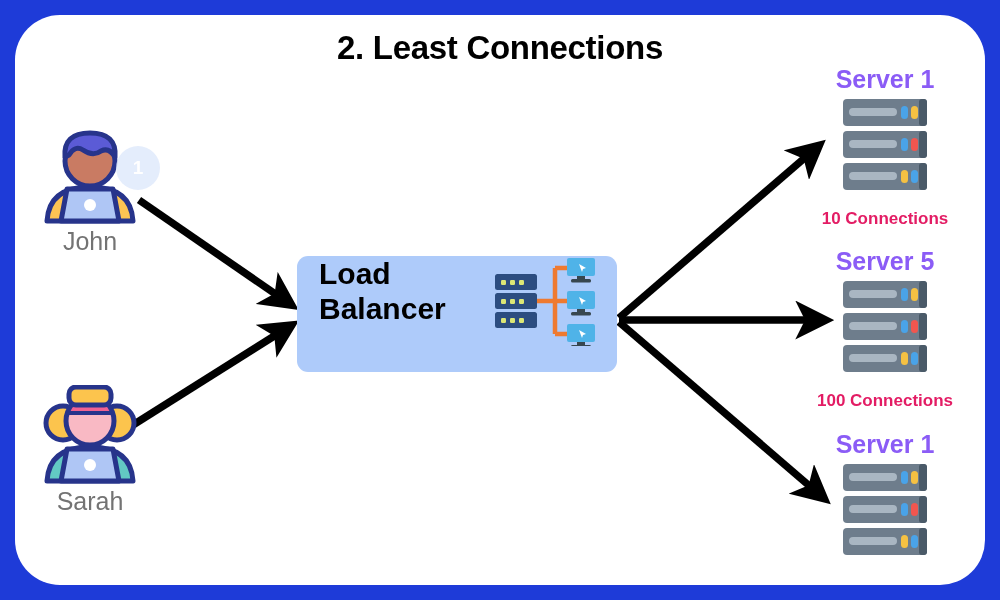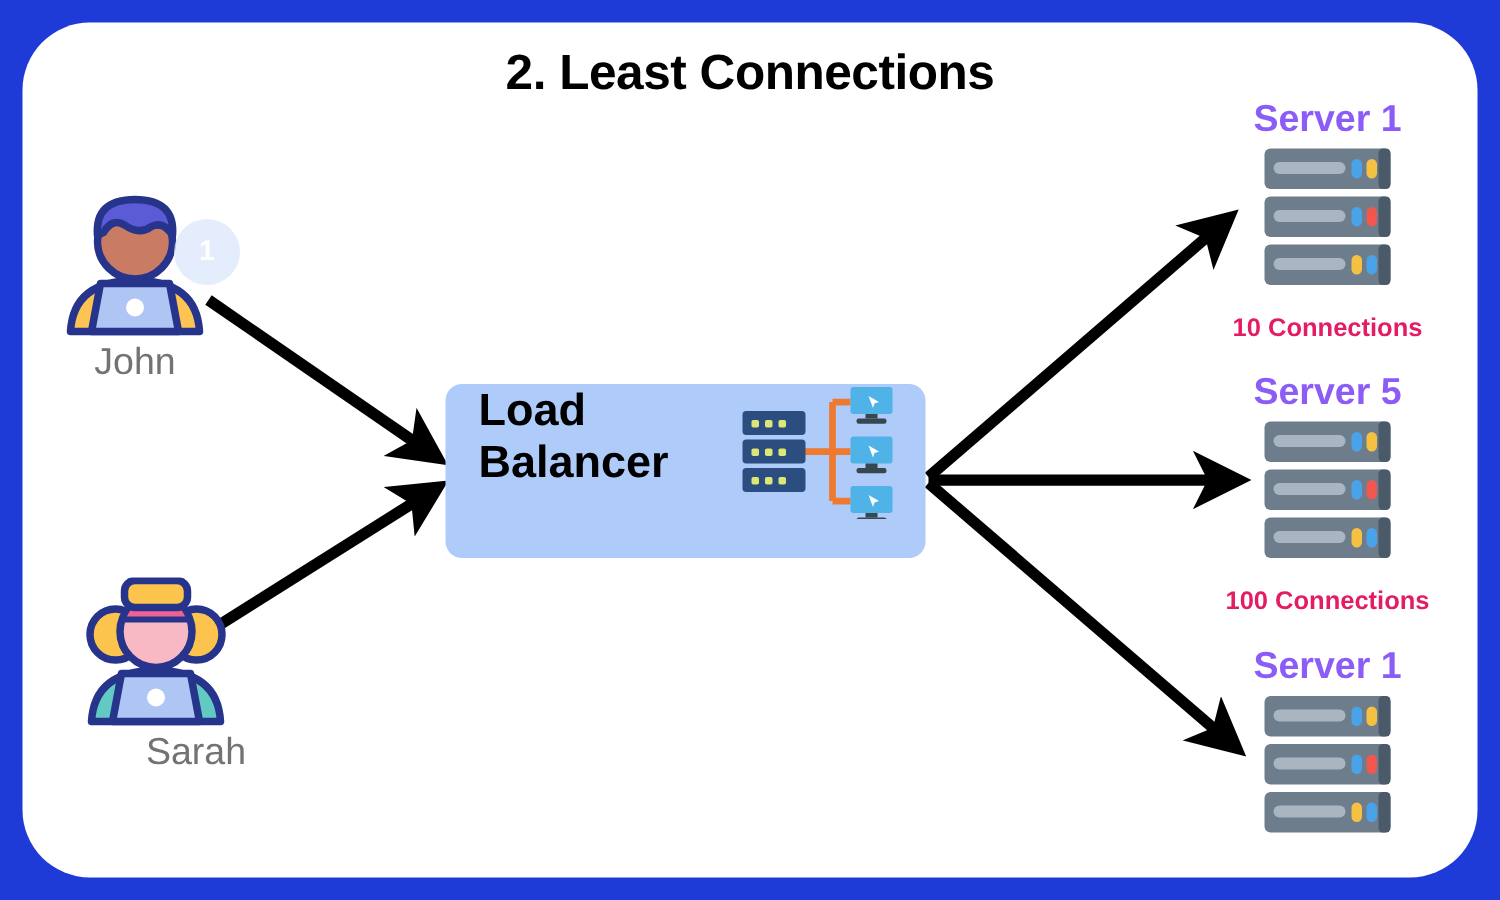--- a/index.html
+++ b/index.html
@@ -71,21 +71,21 @@
     color: #737373;
   }
   .actor-art {
     width: 110px;
     height: 100px;
     margin: 0 auto;
     position: relative;
   }
 
   #actor-john  { left: 15px; top: 110px; }
-  #actor-sarah { left: 29px; top: 370px; text-align: right; }
+  #actor-sarah { left: 15px; top: 370px; }
 
   
   #badge-one {
     position: absolute;
     left: 101px;
     top: 131px;
     width: 44px;
     height: 44px;
     border-radius: 50%;
     background: #dce7fb;

